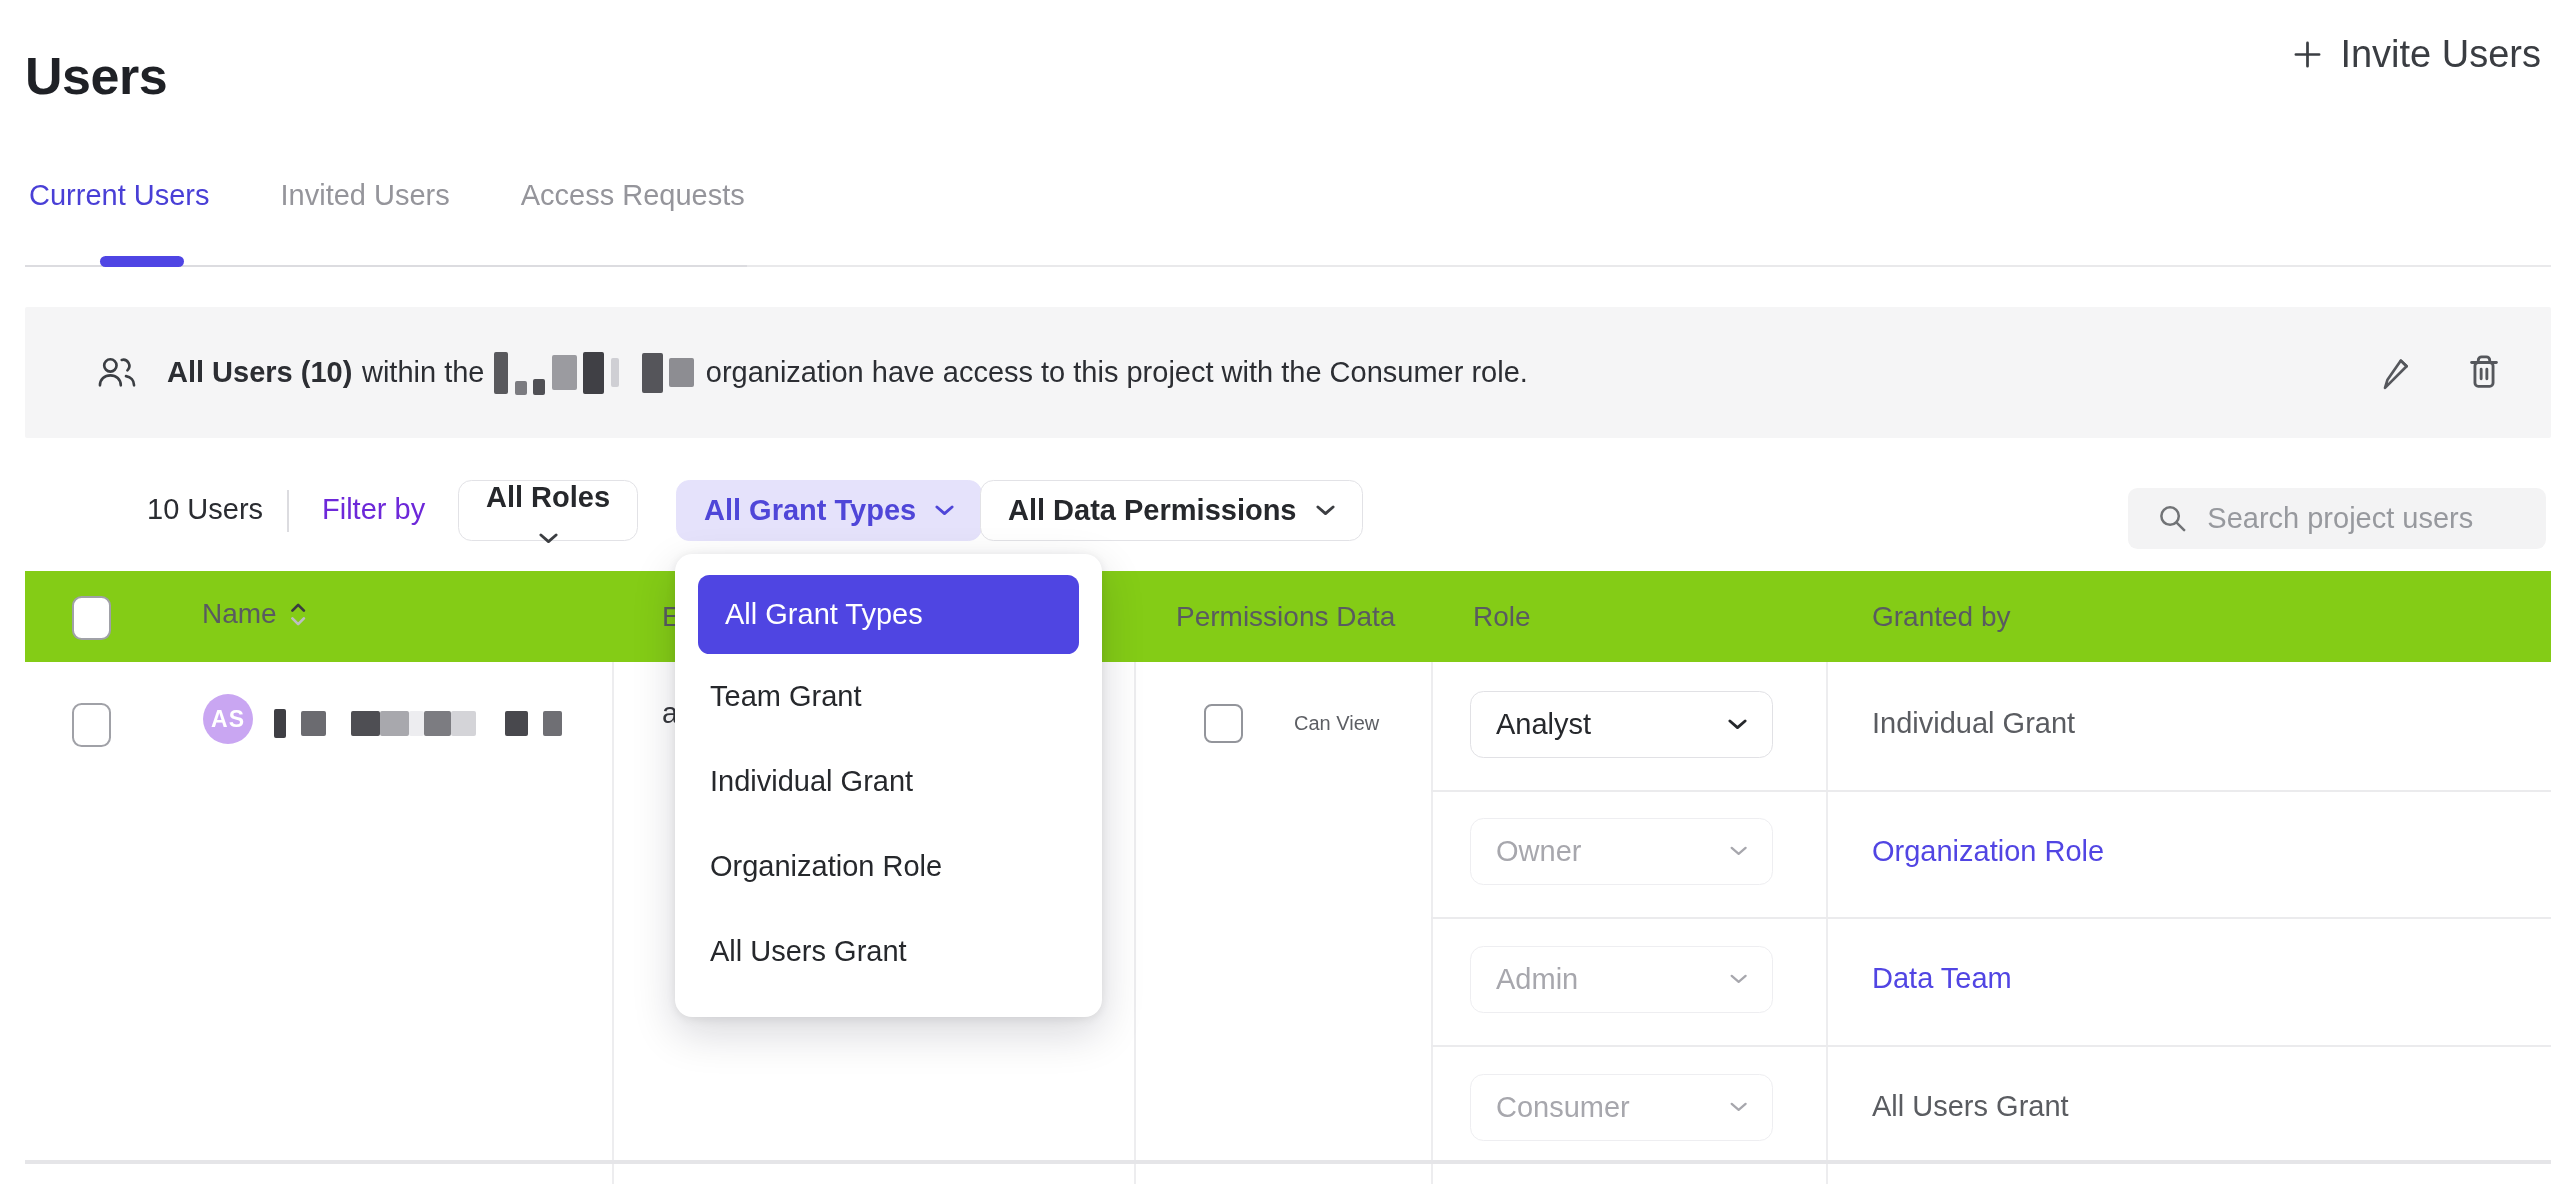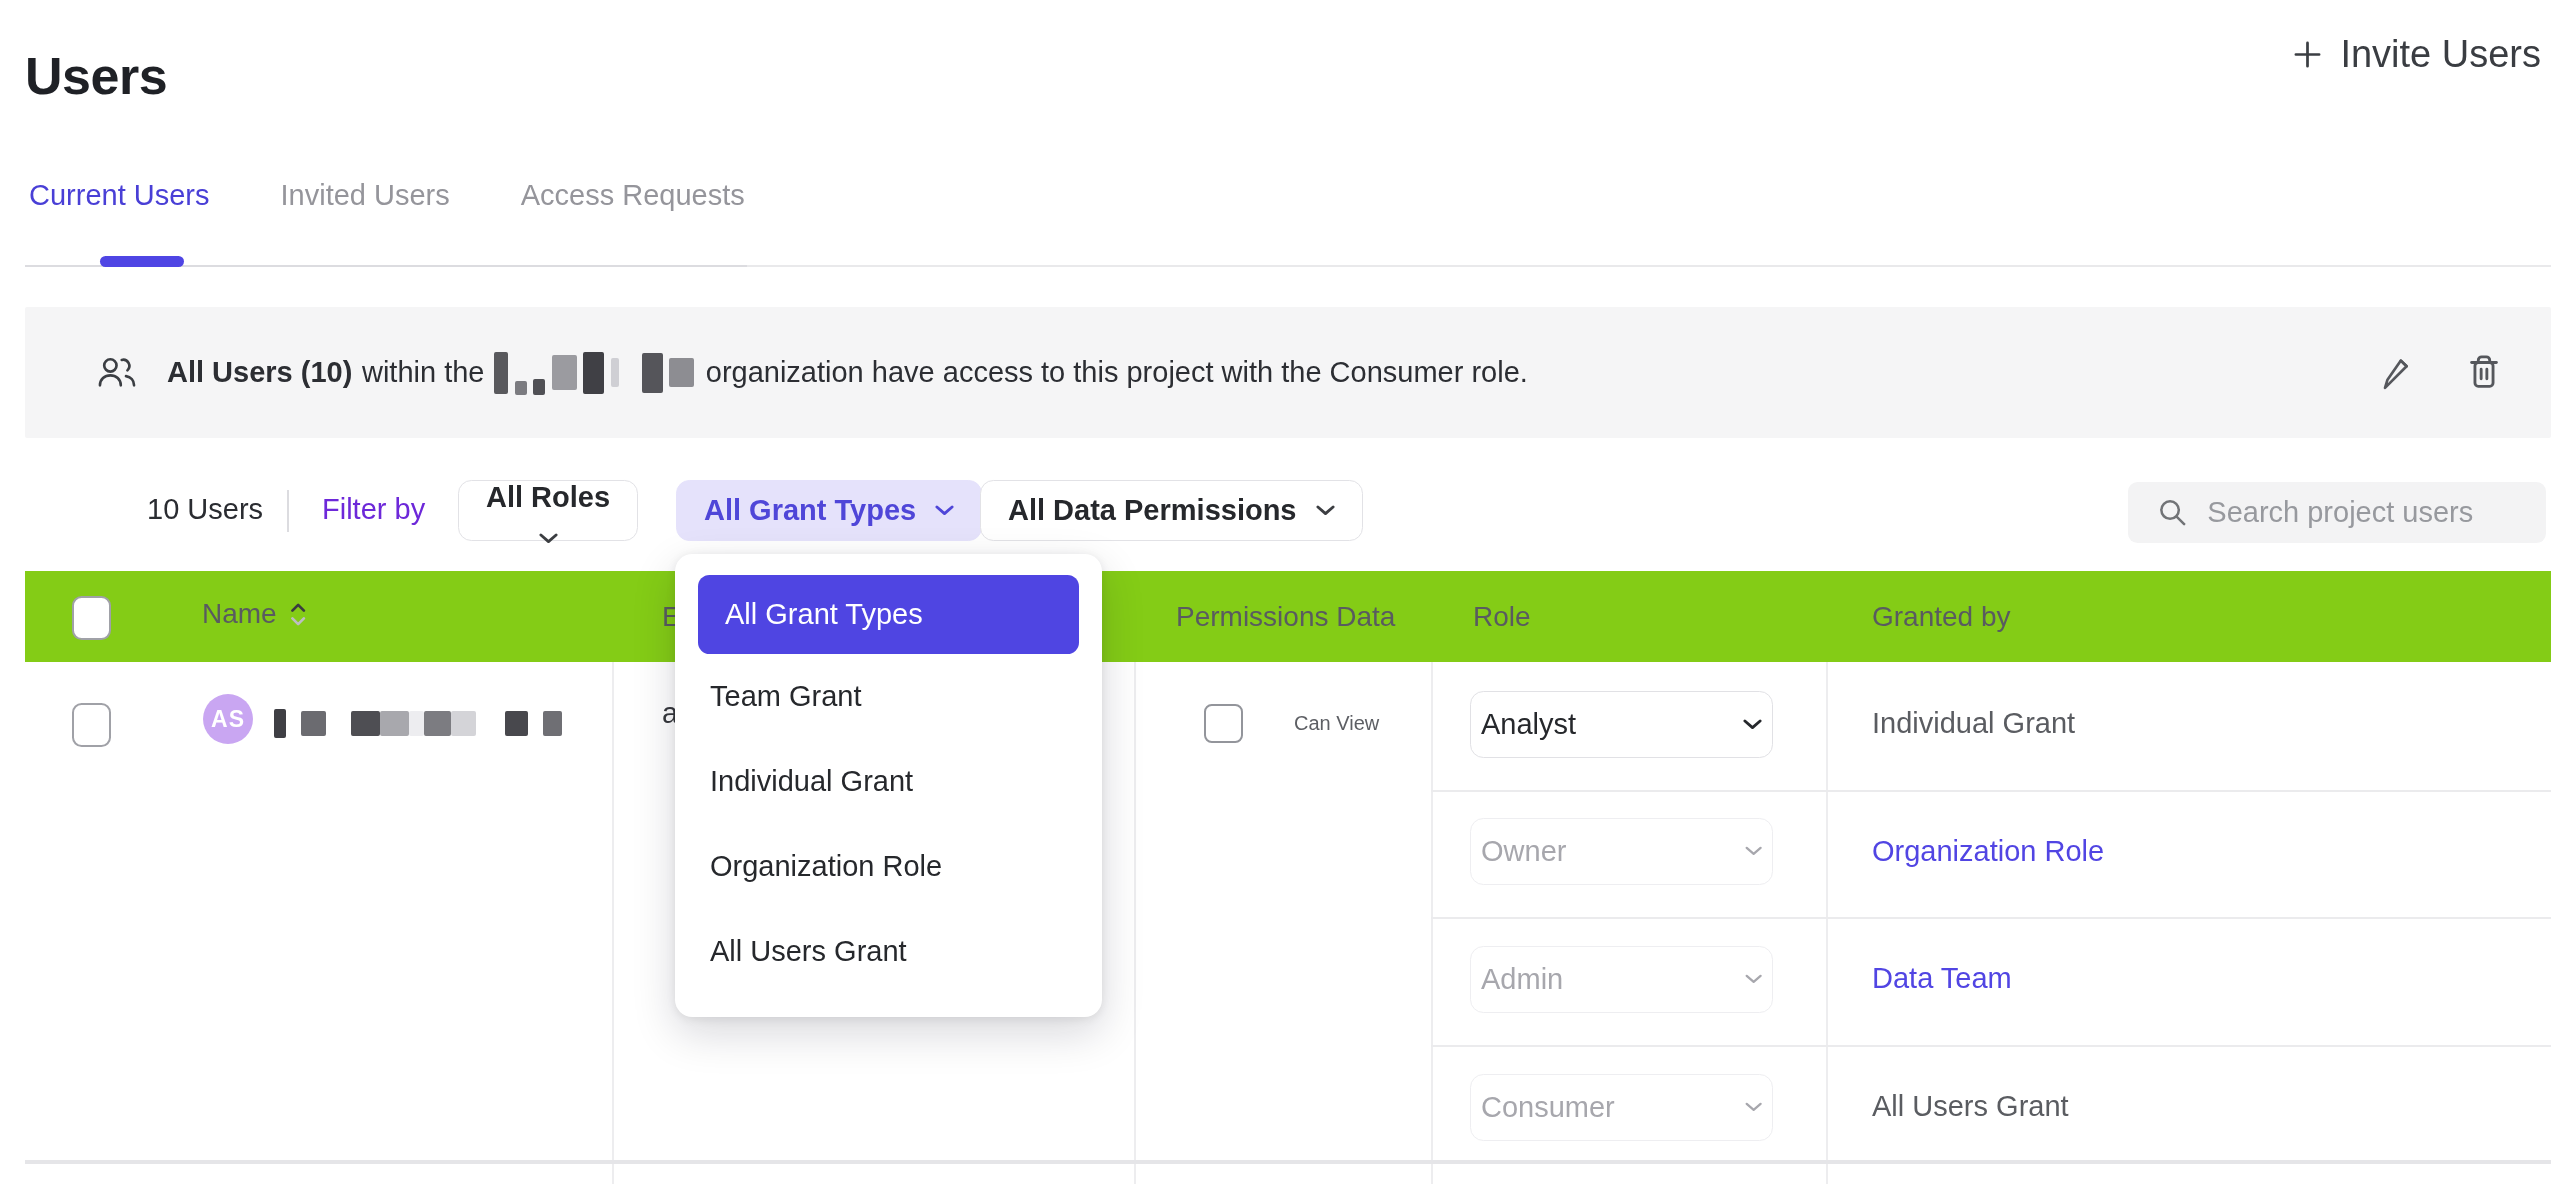--- a/index.html
+++ b/index.html
@@ -29,21 +29,21 @@
   .redacted{display:inline-flex;align-items:center;gap:6.7px;height:44px;margin-right:11.5px;}
   .redacted i{display:block;border-radius:1.9px;}
   
   .filter-row{left:0;top:480px;width:2576px;height:61px;}
   .f-count{left:147px;top:12.5px;font-size:29px;font-weight:500;color:#2a2c31;}
   .f-div{left:287px;top:9.6px;width:1.9px;height:42px;background:#dcdce0;}
   .f-label{left:322px;top:12.5px;font-size:29px;font-weight:400;color:#6d28d9;}
   .pill-btn{height:61px;display:flex;align-items:center;gap:19px;padding:0 27px;border-radius:13.4px;
             background:#fff;border:1.9px solid #e2e2e6;font-size:29px;font-weight:600;color:#26282c;cursor:pointer;}
   .pill-btn.active{background:#e5e2fb;border-color:#e5e2fb;color:#4f46d8;}
-  .search-box{left:2128px;top:2px;width:418px;height:61px;background:#f3f3f4;border-radius:9.6px;
+  .search-box{left:2128px;top:8px;width:418px;height:61px;background:#f3f3f4;border-radius:9.6px;
               display:flex;align-items:center;}
   .search-box svg{margin-left:29px;flex:0 0 auto;}
   .search-box input{border:none;background:transparent;outline:none;margin-left:17.3px;width:326px;
                     font-size:29px;color:#2a2c31;font-family:"Liberation Sans",sans-serif;}
   .search-box input::placeholder{color:#97999e;}
   
   .thead{left:25px;top:571px;width:2526px;height:91px;background:#84cc16;}
   .th{font-size:28px;font-weight:500;color:#595b60;white-space:nowrap;}
   .cbx{width:35px;height:40px;border:2.9px solid #a0a1a7;border-radius:9.6px;background:#fff;cursor:pointer;}
   .cbx.sq{width:35px;height:35px;border-radius:7.7px;border-color:#93959b;}
@@ -53,21 +53,21 @@
   .hsep{left:1406px;width:1120px;height:1.9px;background:#ebebed;}
   .tbl-bottom{left:0;top:498px;width:2526px;height:3.8px;background:#e5e5e8;}
   .avatar{left:178px;top:32px;width:50px;height:50px;border-radius:50%;background:#c9a6f2;color:#fff;
           display:flex;align-items:center;justify-content:center;font-size:23px;font-weight:600;letter-spacing:1px;}
   .name-redacted{left:249px;top:48px;display:flex;align-items:center;gap:7.7px;height:27px;}
   .name-redacted i{display:block;border-radius:1.9px;}
   .cell-text{font-size:29px;color:#5a5c61;white-space:nowrap;}
   .canview{left:1151px;top:42px;display:flex;align-items:center;gap:23px;}
   .canview span{font-size:20px;color:#5d5f64;margin-left:28px;}
   .role-btn{left:1445px;width:303px;height:67px;border-radius:13.4px;background:#fff;display:flex;
-            align-items:center;justify-content:space-between;padding:0 10px;box-sizing:border-box;
+            align-items:center;justify-content:space-between;padding:0 25px;box-sizing:border-box;
             font-size:29px;}
   .role-btn.enabled{border:1.9px solid #e1e1e5;color:#26282c;cursor:pointer;}
   .role-btn.disabled{border:1.9px solid #eeeef1;color:#a7a7ad;}
   .granted{left:1847px;font-size:29px;white-space:nowrap;}
   .granted.plain{color:#5a5c61;}
   .granted.link{color:#5145e3;cursor:pointer;}
   
   .dropdown{left:675px;top:554px;width:427px;height:463px;background:#fff;border-radius:17.3px;z-index:60;
             box-shadow:0 1.9px 9.6px rgba(0,0,0,.08), 0 15.4px 44px rgba(15,15,35,.16);}
   .dd-selected{margin:21px 23px 0;height:79px;border-radius:11.5px;background:#4f45e2;color:#fff;

